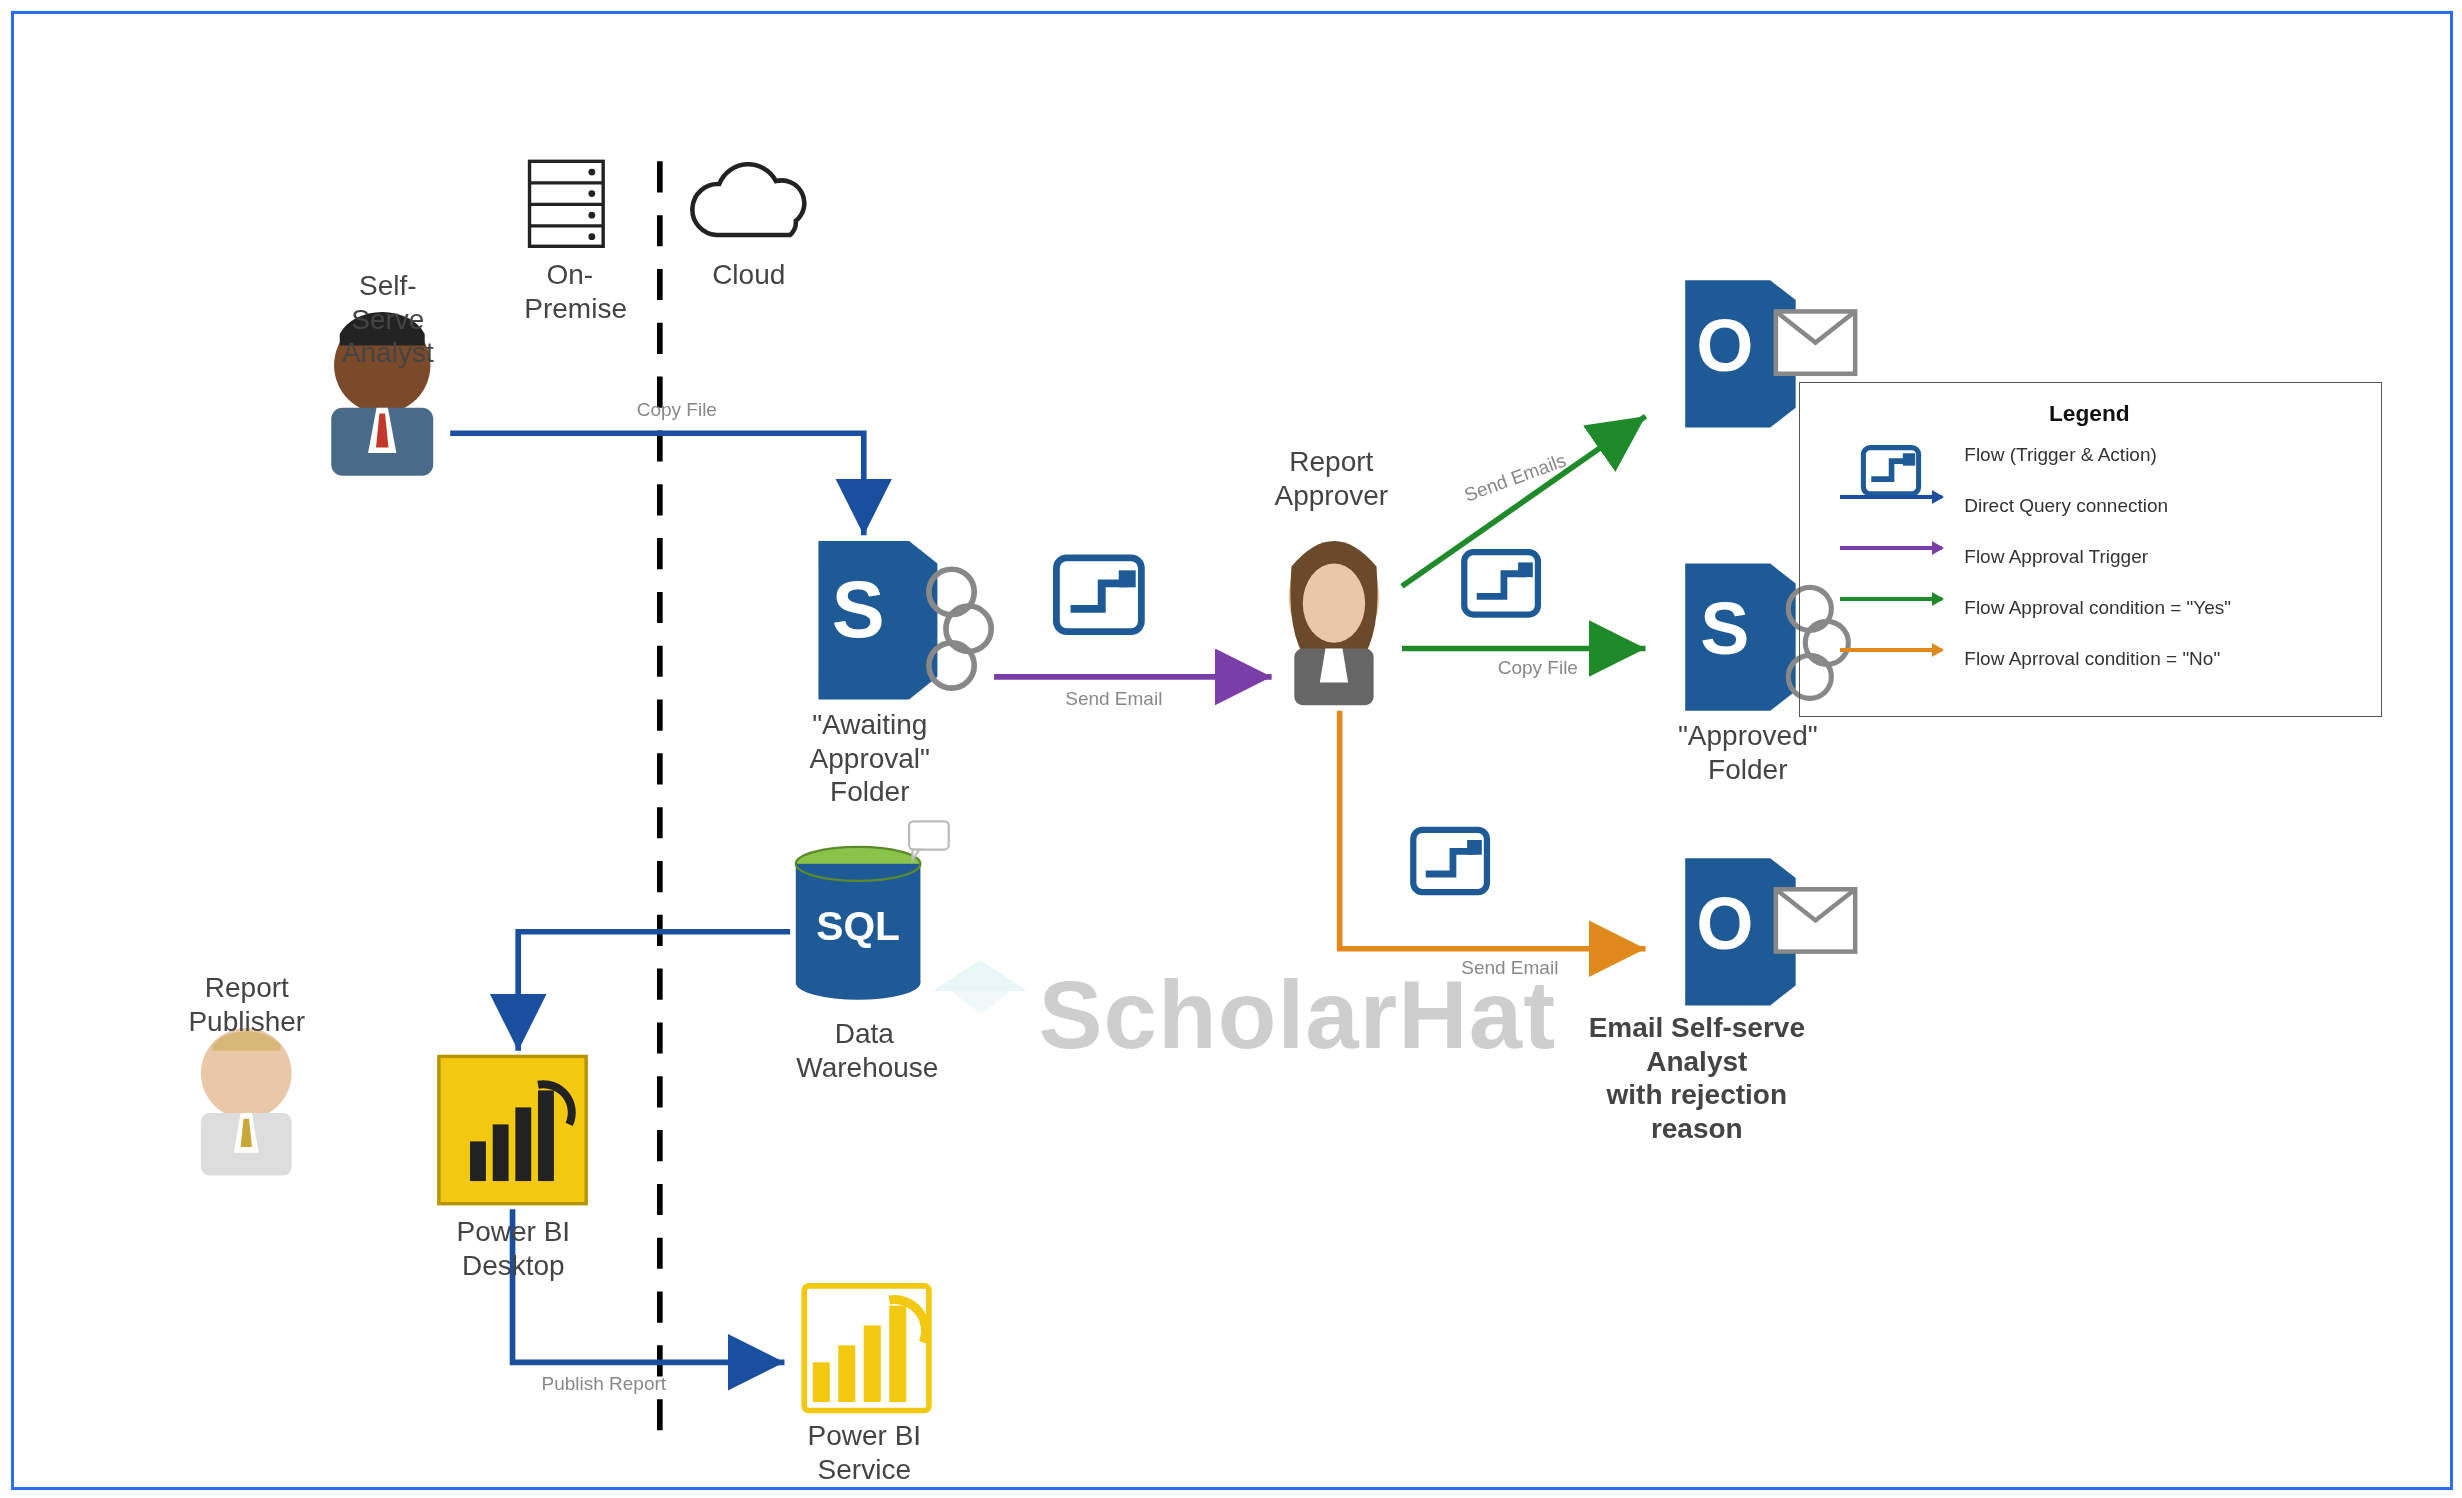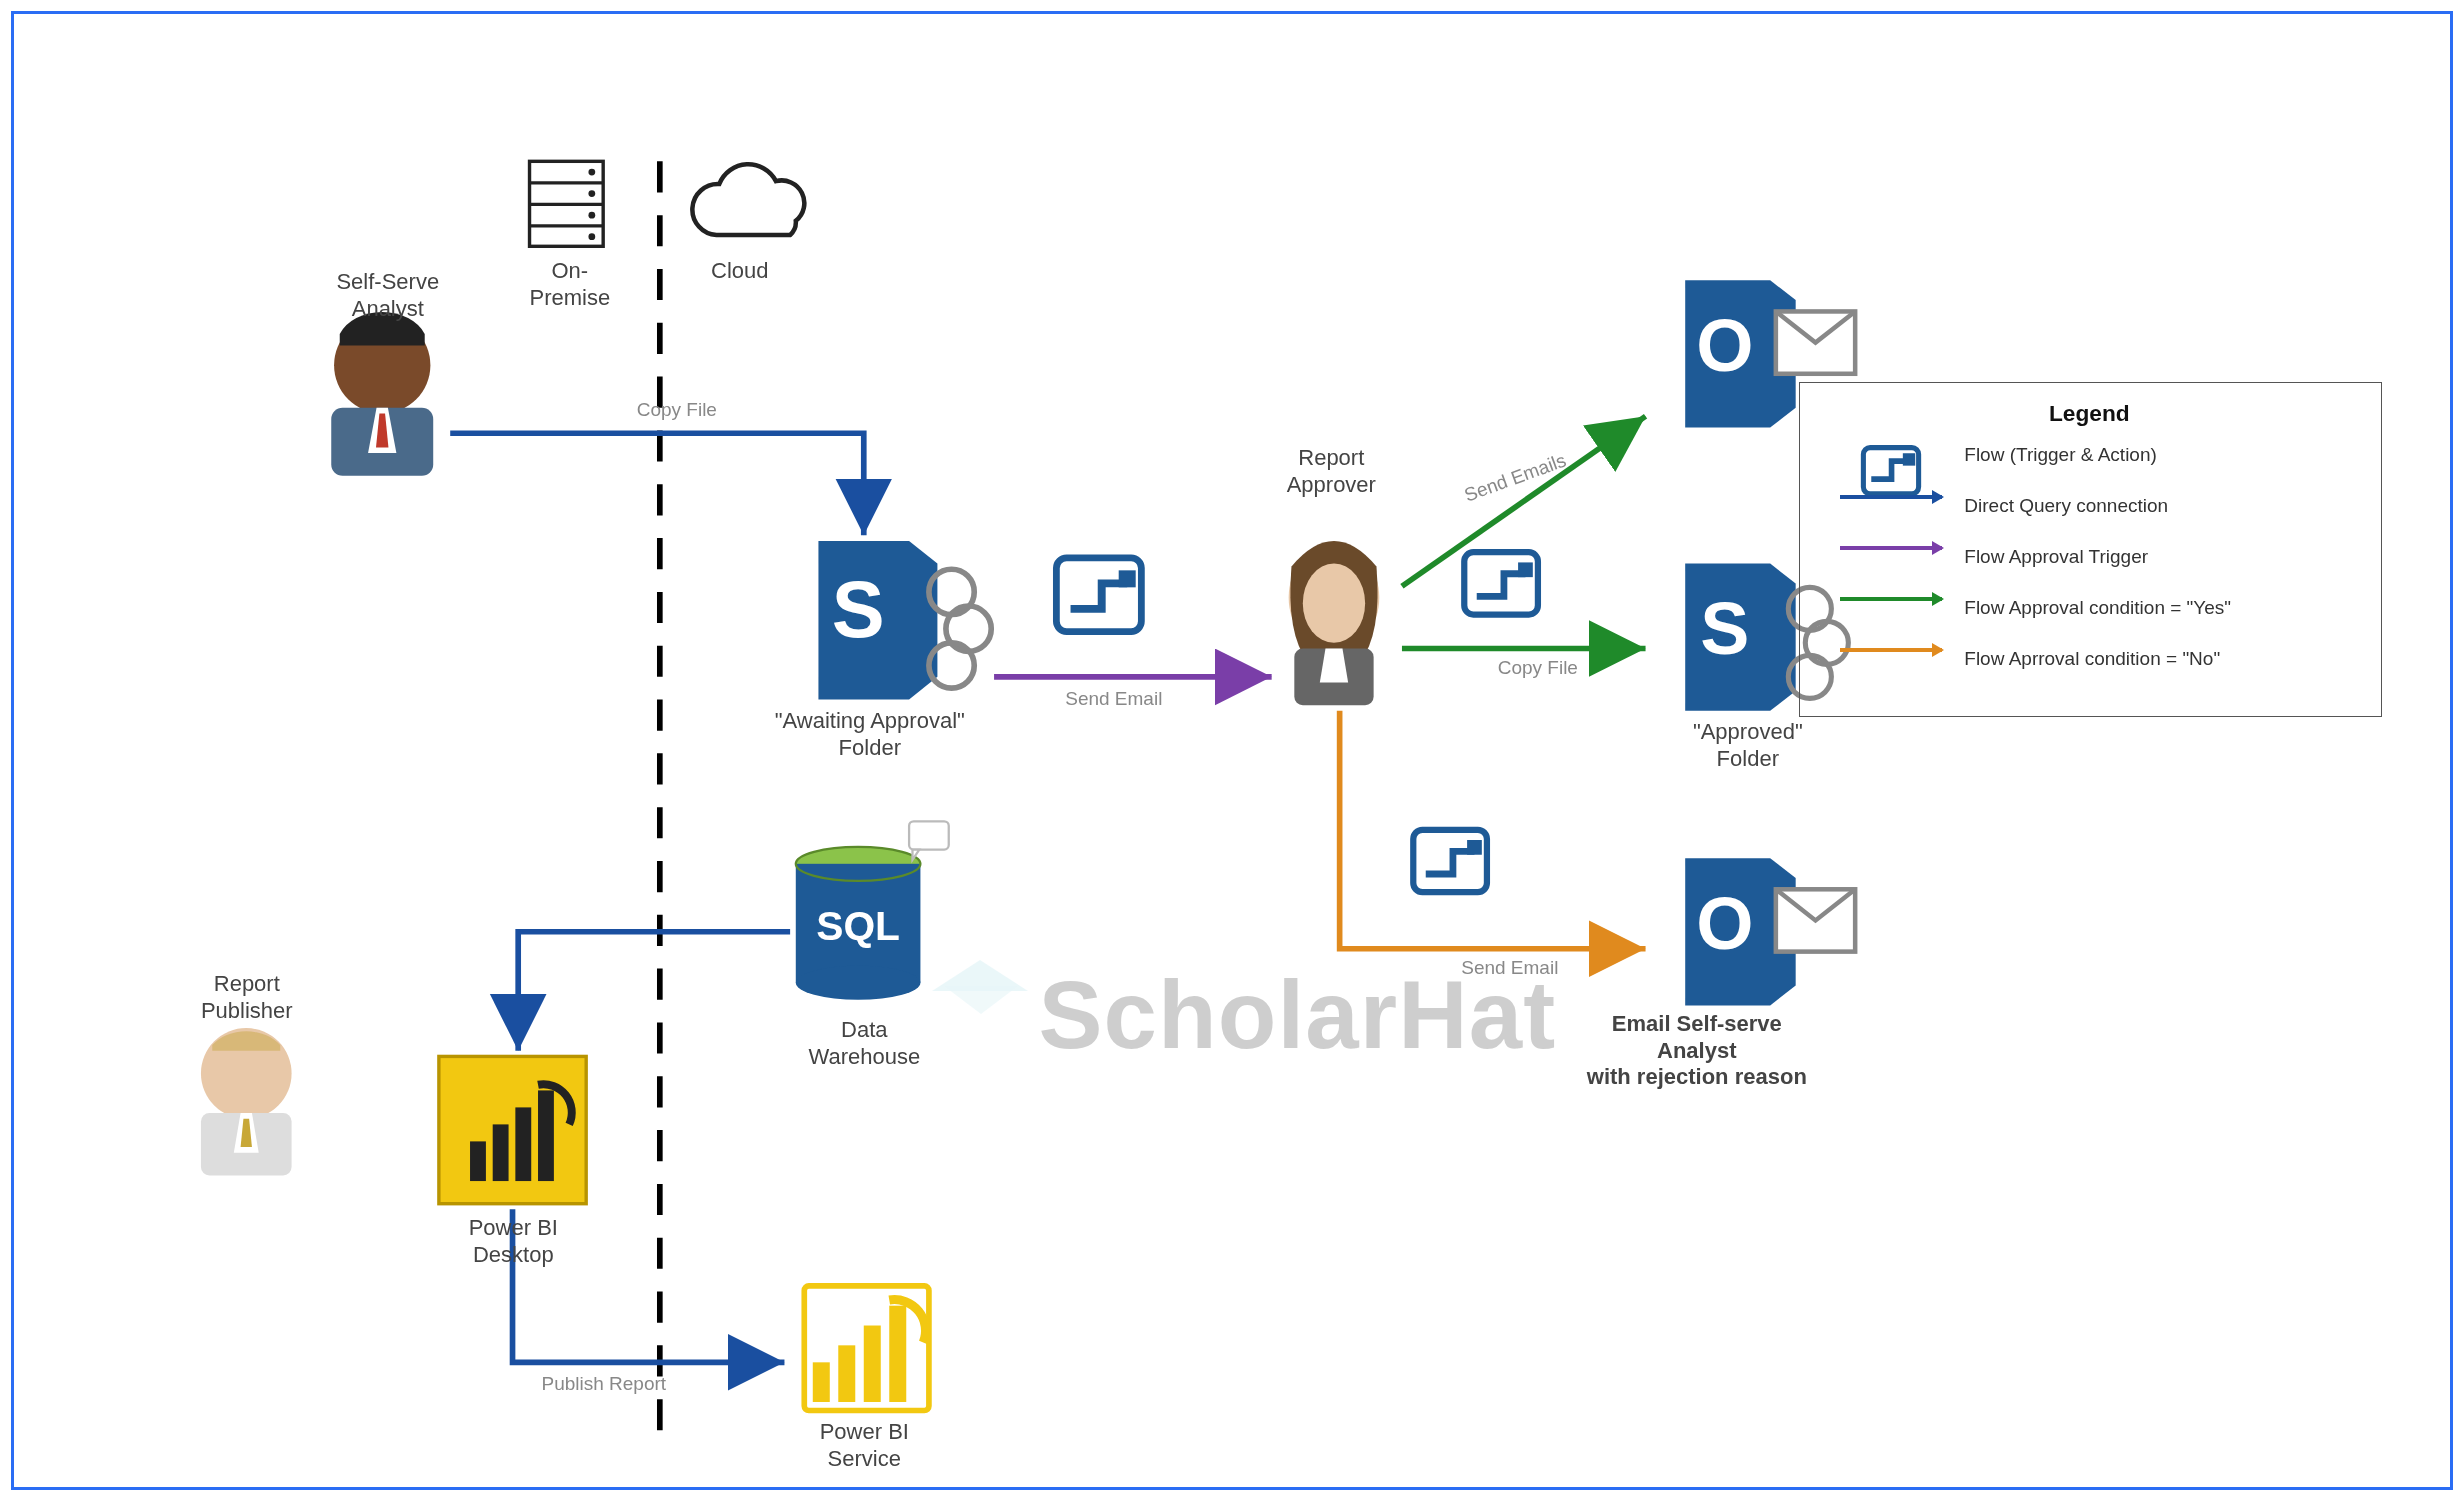--- a/index.html
+++ b/index.html
@@ -1,17 +1,17 @@
 <!DOCTYPE html>
 <html style="font-size:9px"><head>
 <meta charset="utf-8">
 <style>
   html,body{margin:0;padding:0;font-family:"Segoe UI",Arial,sans-serif;color:#444;}
   .frame{border:3.4px solid #2a6df4;width:2436px;height:1473px;margin:11.3px;position:relative;background:#fff;}
-  .lbl{position:absolute;font-size:22px;text-align:center;line-height:1.2;}
+  .lbl{position:absolute;font-size:28px;text-align:center;line-height:1.2;}
   .lbl.small{color:#888;font-size:19px;}
   .legend{position:absolute;border:1.7px solid #555;padding:17px 20px 17px 17px;right:68px;top:368px;width:544px;}
   .legend h3{font-size:22.7px;font-weight:700;text-align:center;margin:0 0 17px 0;color:#111;}
   .legend-row{display:flex;align-items:flex-start;height:51px;font-size:19px;color:#333;}
   .legend-row .sym{width:147px;display:flex;align-items:center;justify-content:center;}
   .legend-row .arrow-line{height:3.4px;width:102px;position:relative;}
   .legend-row .arrow-line::after{content:"";position:absolute;right:-2.3px;top:-5.7px;border-left:12.5px solid;border-top:7.4px solid transparent;border-bottom:7.4px solid transparent;border-left-color:inherit;}
   .wm{position:absolute;font-size:96px;font-weight:600;color:#404040;opacity:.25;left:918px;top:946px;letter-spacing:1.1px;display:flex;align-items:flex-start;}
   .wm .hat{width:96px;height:62px;margin-right:10.2px;position:relative;}
   .wm .hat::before{content:"";position:absolute;left:0;top:0;border-left:48px solid transparent;border-right:48px solid transparent;border-bottom:31px solid #9cd8e2;opacity:.8;}
@@ -166,21 +166,21 @@
       <rect x="85" y="120" width="30" height="100" fill="#f2c811"></rect>
       <rect x="130" y="85" width="30" height="135" fill="#f2c811"></rect>
       <rect x="175" y="50" width="30" height="170" fill="#f2c811"></rect>
       <path d="M175,40 a55,55 0 0 1 60,75" fill="none" stroke="#f2c811" stroke-width="16"></path>
       <rect x="25" y="15" width="220" height="220" fill="none" stroke="#f2c811" stroke-width="10" rx="8"></rect>
     </g>
   </svg>
 
   <div class="lbl" style="left:317px;top:255px;width:113px;">Self-Serve<br>Analyst</div>
   <div class="lbl" style="left:510px;top:244px;width:91px;">On-Premise</div>
-  <div class="lbl" style="left:680px;top:244px;width:91px;">Cloud</div>
+  <div class="lbl" style="left:680px;top:244px;width:91px;text-align:right;">Cloud</div>
   <div class="lbl small" style="left:606px;top:385px;width:113px;">Copy File</div>
   <div class="lbl" style="left:748px;top:694px;width:215px;">"Awaiting Approval"<br>Folder</div>
   <div class="lbl small" style="left:1037px;top:674px;width:125px;">Send Email</div>
   <div class="lbl" style="left:1246px;top:431px;width:142px;">Report<br>Approver</div>
   <div class="lbl small" style="left:1439px;top:453px;width:125px;transform:rotate(-20deg);">Send Emails</div>
   <div class="lbl small" style="left:1467px;top:643px;width:113px;">Copy File</div>
   <div class="lbl" style="left:1643px;top:705px;width:181px;">"Approved"<br>Folder</div>
   <div class="lbl small" style="left:1433px;top:943px;width:125px;">Send Email</div>
   <div class="lbl" style="left:1558px;top:997px;width:249px;font-weight:bold;">Email Self-serve Analyst<br>with rejection reason</div>
   <div class="lbl" style="left:782px;top:1003px;width:136px;text-align:center;">Data<br>Warehouse</div>

